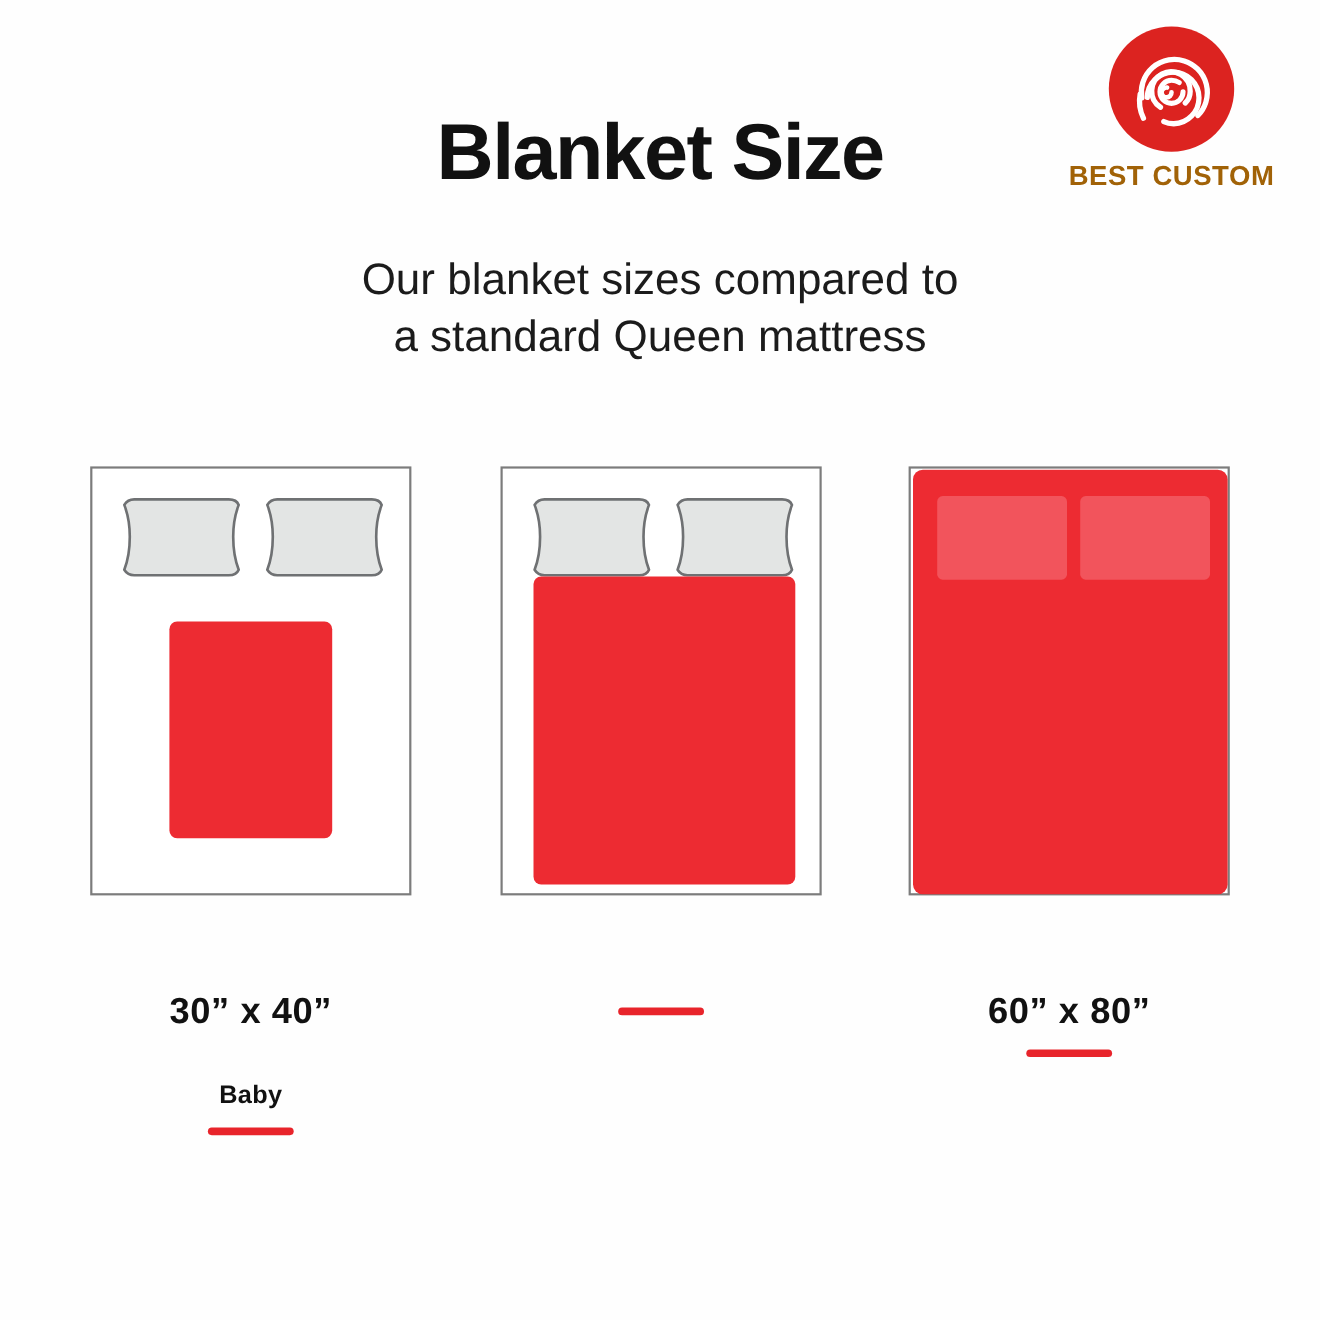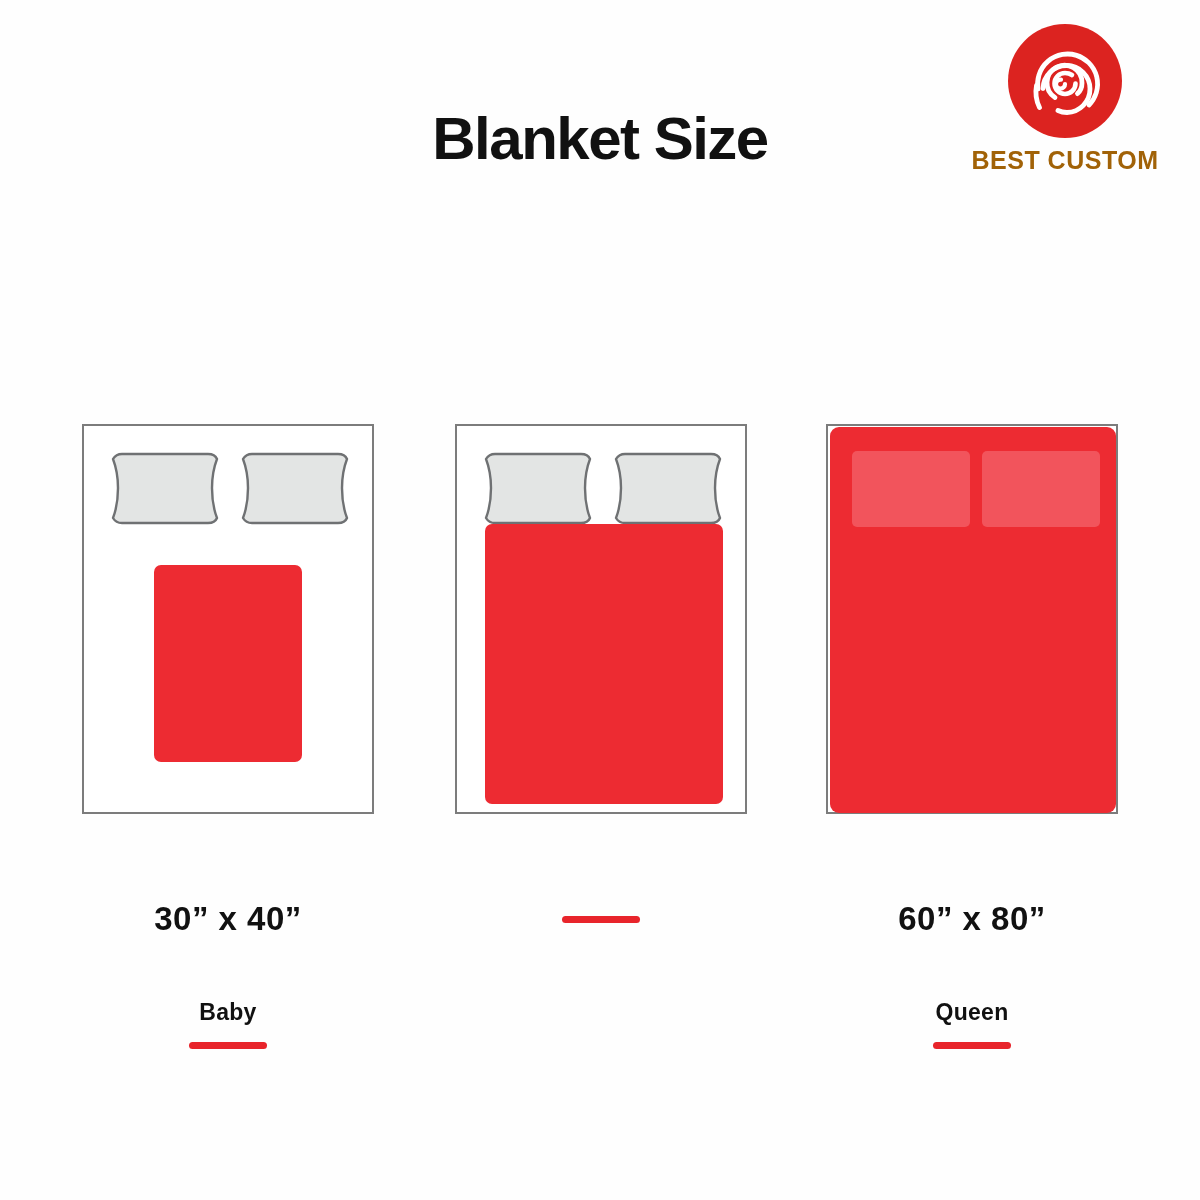--- a/index.html
+++ b/index.html
@@ -45,21 +45,21 @@
     font-family: "Liberation Sans", sans-serif;
   }
 
   
   .title {
     position: absolute;
     top: 96px;
     left: 0;
     width: 1200px;
     text-align: center;
-    font-size: 60px;
+    font-size: 72px;
     line-height: 86px;
     font-weight: bold;
     letter-spacing: -1.5px;
     color: #111111;
   }
   .subtitle {
     position: absolute;
     top: 228px;
     left: 0;
     width: 1200px;
@@ -164,21 +164,21 @@
   .caption.c1 { left: 82px; }
   .caption.c2 { left: 455px; }
   .caption.c3 { left: 826px; }
   .cap-dims {
     font-size: 33px;
     font-weight: bold;
     letter-spacing: 0.5px;
     color: #111111;
   }
   .cap-name {
-    margin-top: 61px;
+    margin-top: 44px;
     font-size: 23px;
     font-weight: bold;
     letter-spacing: 0.3px;
     color: #111111;
   }
   .cap-rule {
     margin: 16px auto 0 auto;
     width: 78px;
     height: 7px;
     background: #E8242B;
@@ -200,20 +200,24 @@
         <path d="M37 66.5 a23.5 23.5 0 1 1 24 24 q-5 0 -9 -2" stroke-width="4.8"></path>
         <path d="M83 83 a30 30 0 1 0 -51 -16" stroke-width="4.8"></path>
         <path d="M33.5 85.5 a35.5 35.5 0 0 1 -3 -22" stroke-width="4.8"></path>
       </g>
     </svg>
     <div class="brand-name">BEST CUSTOM</div>
   </div>
 
   <div class="title">Blanket Size</div>
 
+  <div class="subtitle">
+    <div>Our blanket sizes compared to</div>
+    <div>a standard Queen mattress</div>
+  </div>
 
   <div class="beds">
 
     <div class="bed b1">
       <div class="pillows">
         <div class="pillow left">
           <svg viewBox="0 0 118 76">
             <path d="M7 9 Q10 4 16 4 L102 4 Q109 4 111 9 Q106 22 106 38 Q106 55 111 68 Q109 73 102 73 L16 73 Q10 73 7 68 Q12 55 12 38 Q12 22 7 9 Z" fill="#E3E5E4" stroke="#6f7173" stroke-width="2.4" stroke-linejoin="round"></path>
           </svg>
         </div>
@@ -258,19 +262,18 @@
       <div class="cap-name">Baby</div>
       <div class="cap-rule"></div>
     </div>
 
     <div class="caption c2">
       <div class="cap-rule"></div>
     </div>
 
     <div class="caption c3">
       <div class="cap-dims">60” x 80”</div>
-      <div class="cap-name">Queen</div>
       <div class="cap-rule"></div>
     </div>
 
   </div>
 
 </div>
 
 </body></html>

